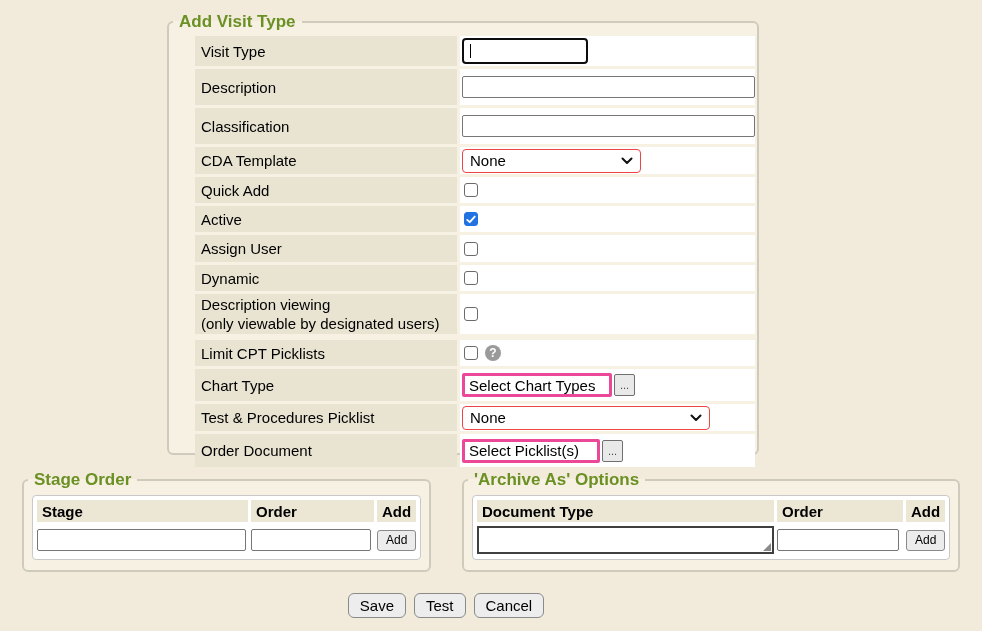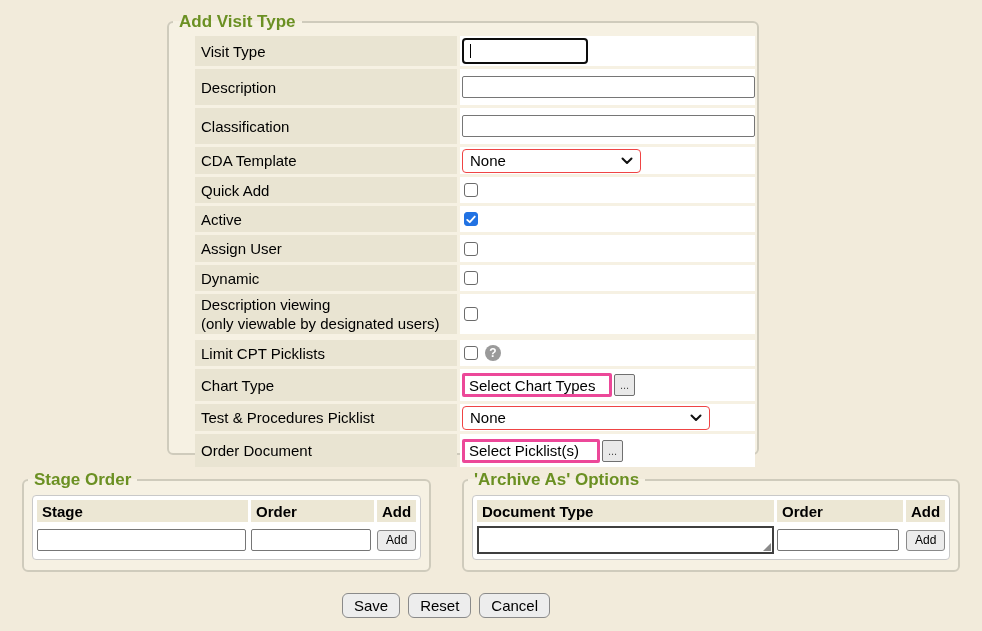--- a/index.html
+++ b/index.html
@@ -322,17 +322,17 @@
         </div>
         <div class="pcell">
           <button class="add-btn">Add</button>
         </div>
       </div>
     </div>
   </fieldset>
 
   <div class="actions">
     <button class="action">Save</button>
-    <button class="action">Reset</button>
+    <button class="action">Test</button>
     <button class="action">Cancel</button>
   </div>
 
 </div>
 
 </body></html>

